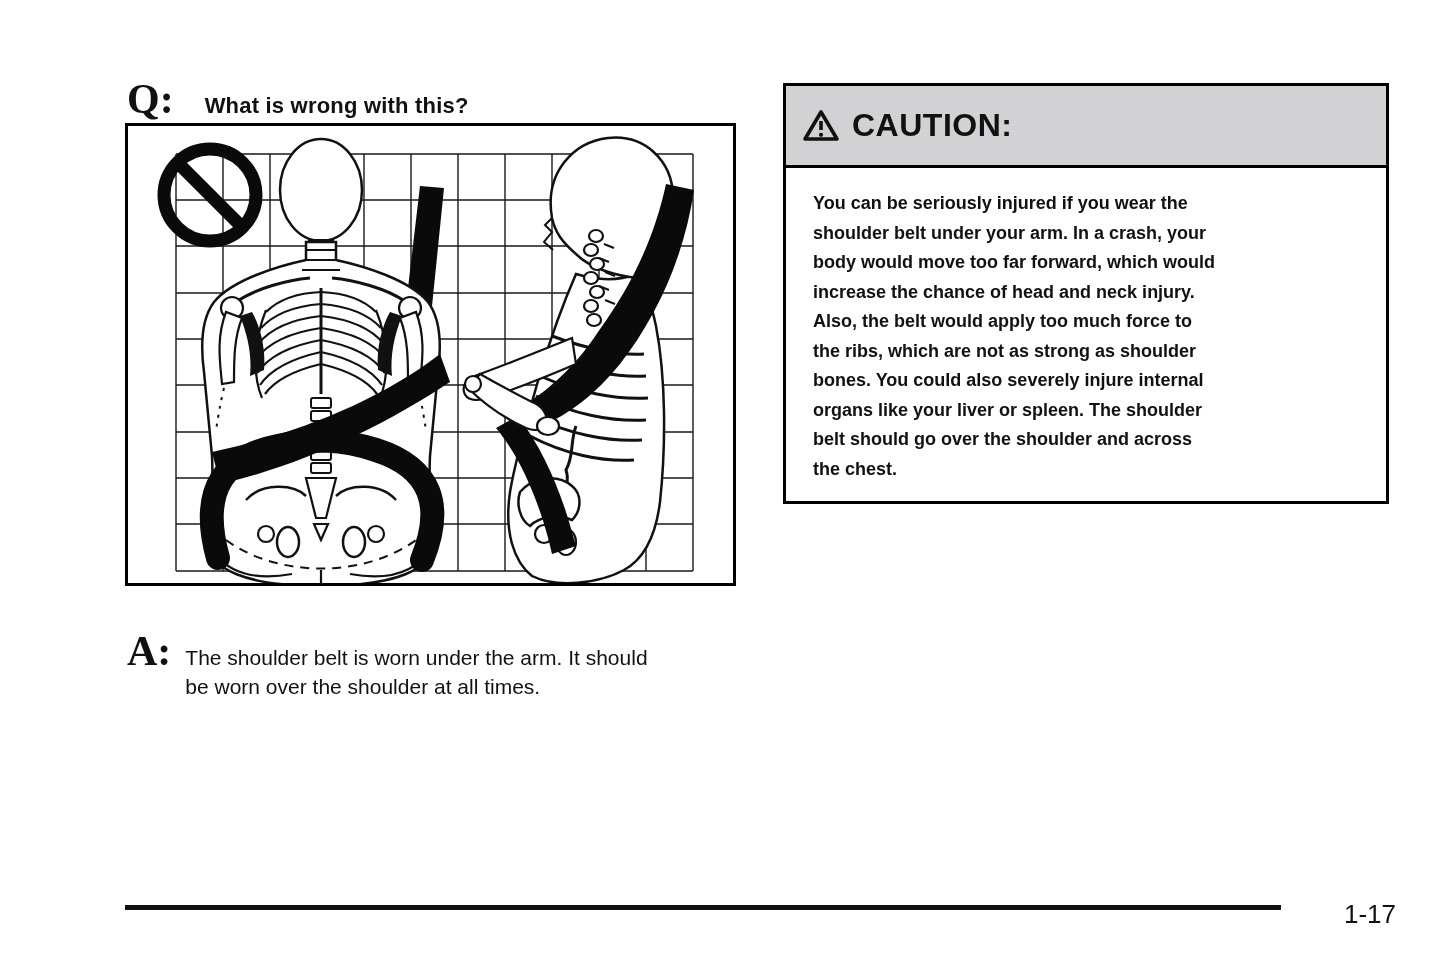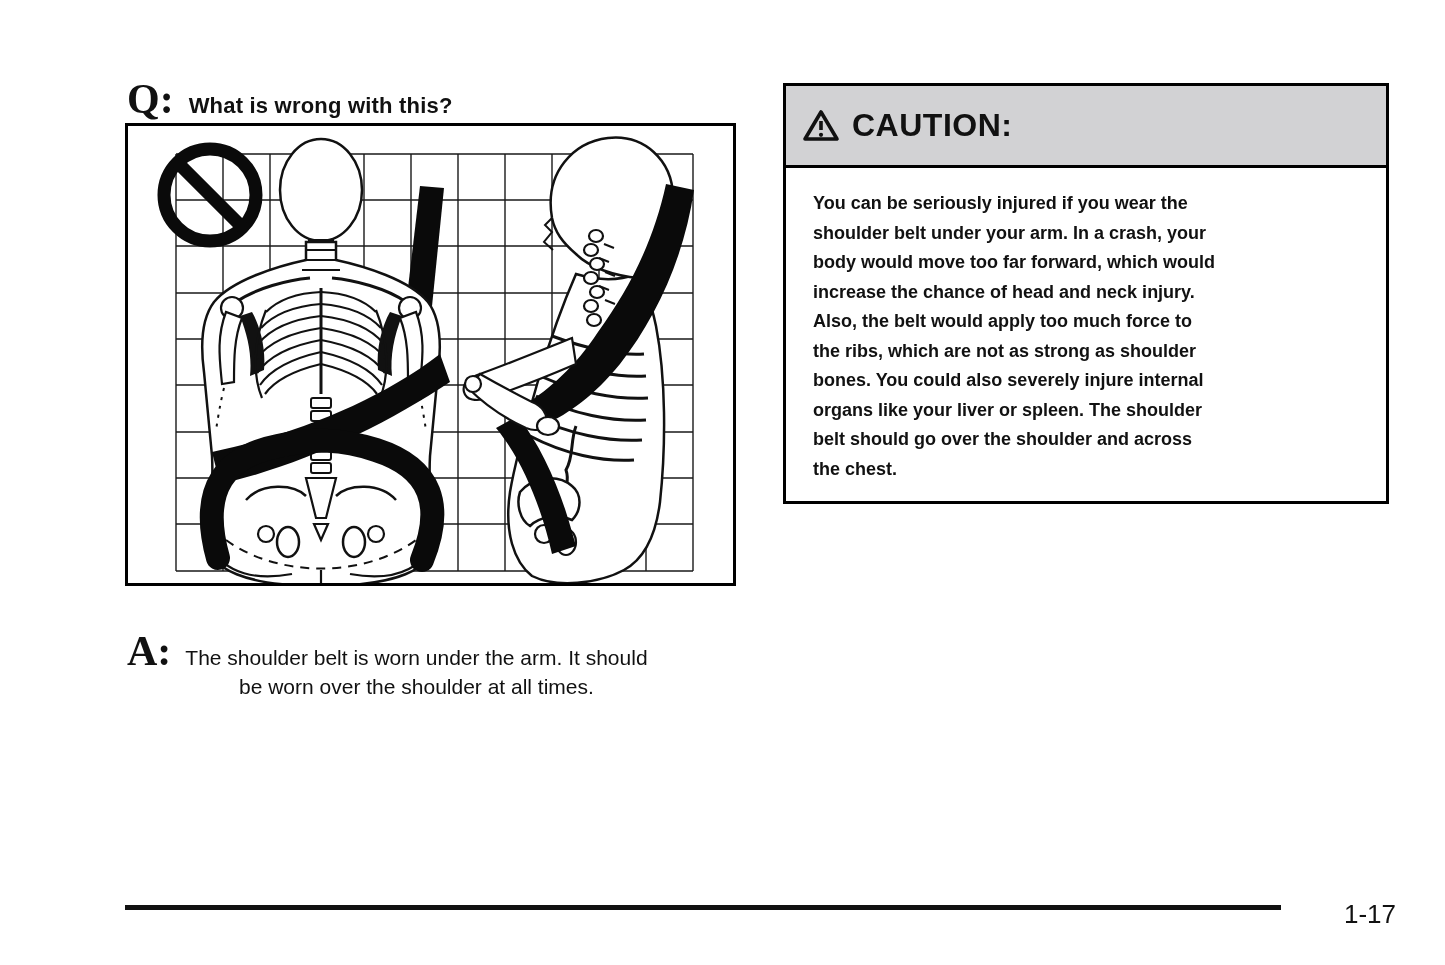--- a/index.html
+++ b/index.html
@@ -6,25 +6,25 @@
   body{
     width:1445px;height:965px;position:relative;background:#ffffff;
     font-family:"Liberation Sans", sans-serif;color:#111;overflow:hidden;
   }
   .qa-row{position:absolute;display:flex;align-items:baseline;}
   .qa-label{
     font-family:"Liberation Serif", serif;font-weight:bold;font-size:42px;
     color:#111;line-height:1;
   }
   #question-row{left:127px;top:78px;}
-  .q-text{font-size:22px;font-weight:bold;margin-left:15px;letter-spacing:0.2px;}
+  .q-text{font-size:22px;font-weight:bold;margin-left:31px;letter-spacing:0.2px;}
   #answer-row{left:127px;top:630px;}
   .a-text{
     font-size:21px;font-weight:normal;margin-left:14px;line-height:28.5px;
-    white-space:pre-line;max-width:570px;text-align:center;
+    white-space:pre-line;max-width:570px;
   }
   .figure-box{
     position:absolute;left:125px;top:123px;width:611px;height:463px;
     border:3px solid #000;box-sizing:border-box;background:#fff;margin:0;
   }
   .figure-box svg{display:block;width:100%;height:100%;}
   .caution-box{
     position:absolute;left:783px;top:83px;width:606px;height:421px;
     border:3px solid #000;box-sizing:border-box;background:#fff;
   }

